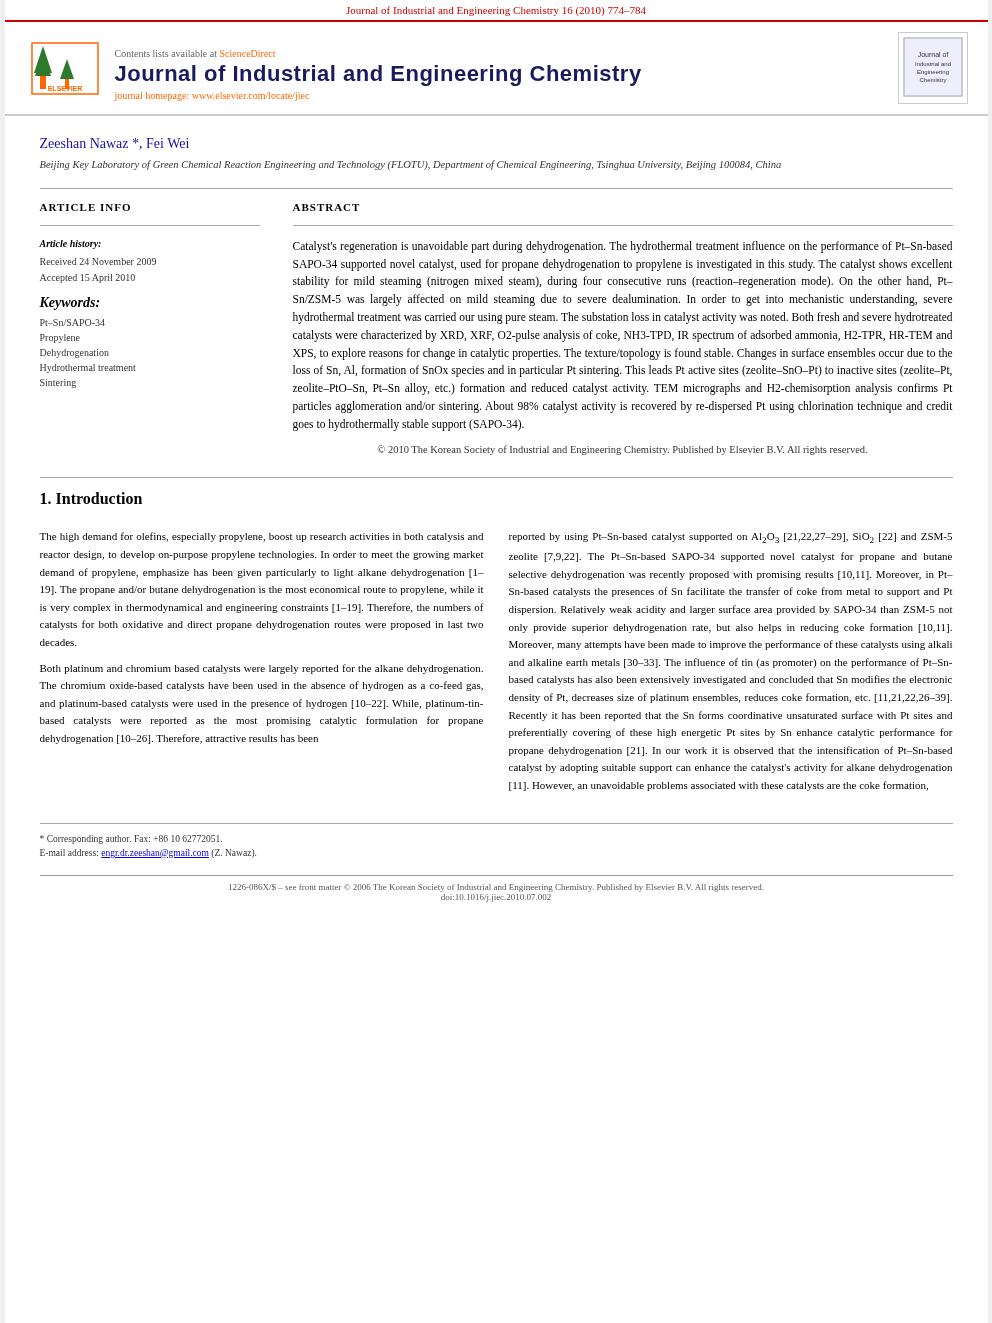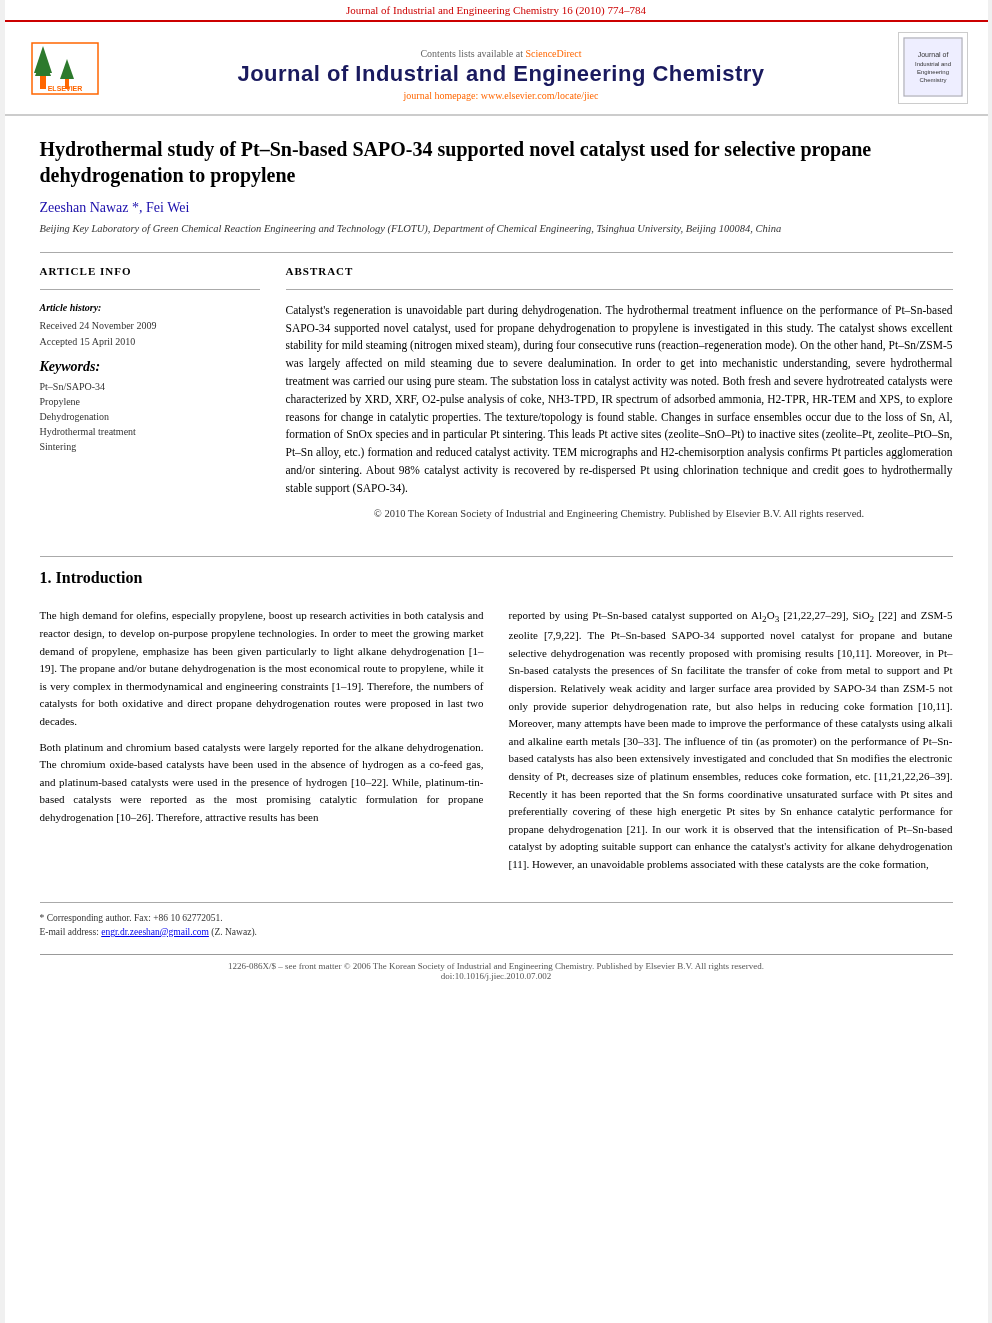--- a/index.html
+++ b/index.html
@@ -33,21 +33,21 @@
       padding: 10px 20px;
       border-bottom: 2px solid #ccc;
       gap: 10px;
     }
     .elsevier-logo {
       width: 80px;
       flex-shrink: 0;
     }
     .journal-center {
       flex: 1;
-      text-align: center;
+      text-align: left;
       margin-top: 13px;
     }
     .sciencedirect-link {
       font-size: 10px;
       color: #666;
       margin-bottom: 2px;
     }
     .sciencedirect-link a { color: #f60; text-decoration: none; font-size: 10px; }
     .journal-name {
       font-size: 22px;
@@ -107,22 +107,22 @@
     
     .divider {
       border: none;
       border-top: 1px solid #aaa;
       margin: 12px 0;
     }
 
     
     .two-col {
       display: flex;
-      gap: 26px;
-      margin-bottom: 35px;
+      gap: 33px;
+      margin-bottom: 20px;
     }
     .col-left {
       width: 220px;
       flex-shrink: 0;
     }
     .col-right {
       flex: 1;
     }
 
     .section-heading {
@@ -274,21 +274,20 @@
         <text x="30" y="29" text-anchor="middle" font-size="6" fill="#333" font-family="Arial">Industrial and</text>
         <text x="30" y="37" text-anchor="middle" font-size="6" fill="#333" font-family="Arial">Engineering</text>
         <text x="30" y="45" text-anchor="middle" font-size="6" fill="#333" font-family="Arial">Chemistry</text>
         <rect x="1" y="1" width="58" height="58" fill="none" stroke="#aaa" stroke-width="1"></rect>
       </svg>
     </div>
   </div>
 
   <div class="content-area">
 
-    <div class="article-title">Hydrothermal study of Pt–Sn-based SAPO-34 supported novel catalyst used for selective propane dehydrogenation to propylene</div>
 
     <div class="authors">
       <a href="#">Zeeshan Nawaz *, Fei Wei</a>
     </div>
 
     <div class="affiliation">Beijing Key Laboratory of Green Chemical Reaction Engineering and Technology (FLOTU), Department of Chemical Engineering, Tsinghua University, Beijing 100084, China</div>
 
     <hr class="divider">
 
     <div class="two-col">

